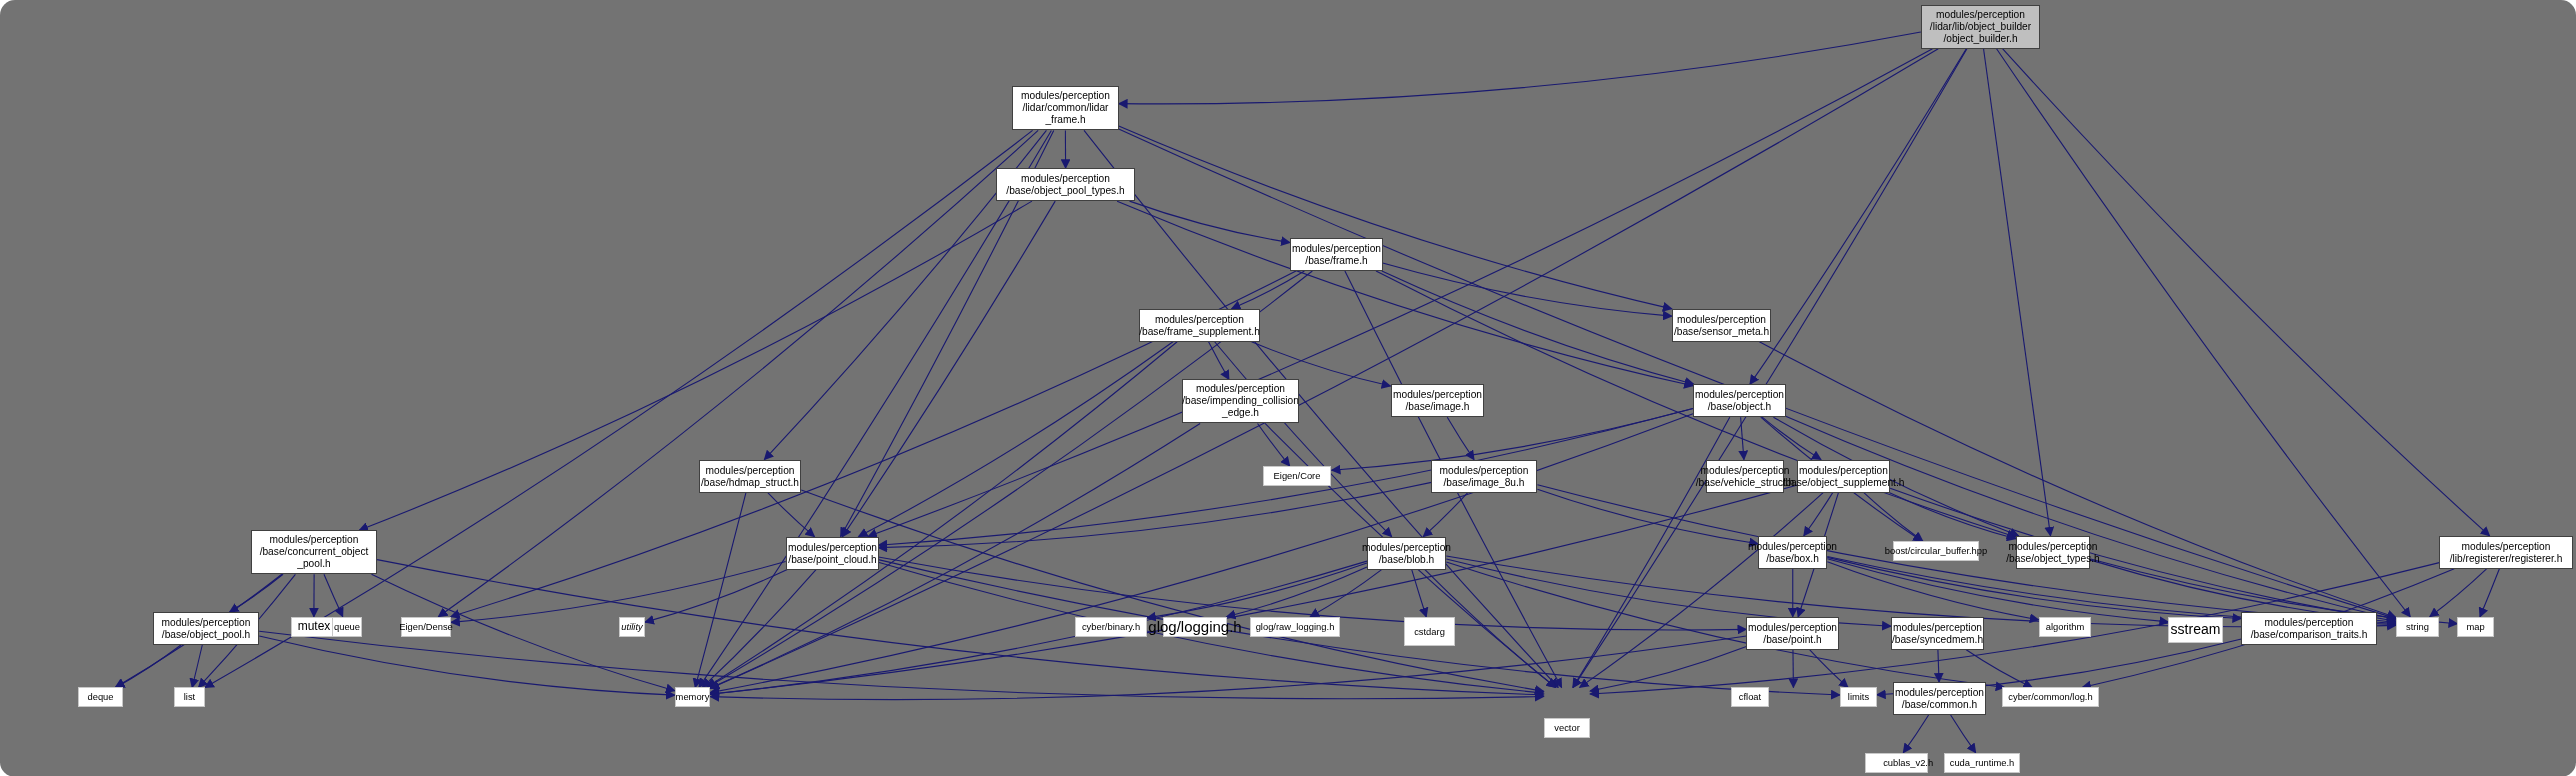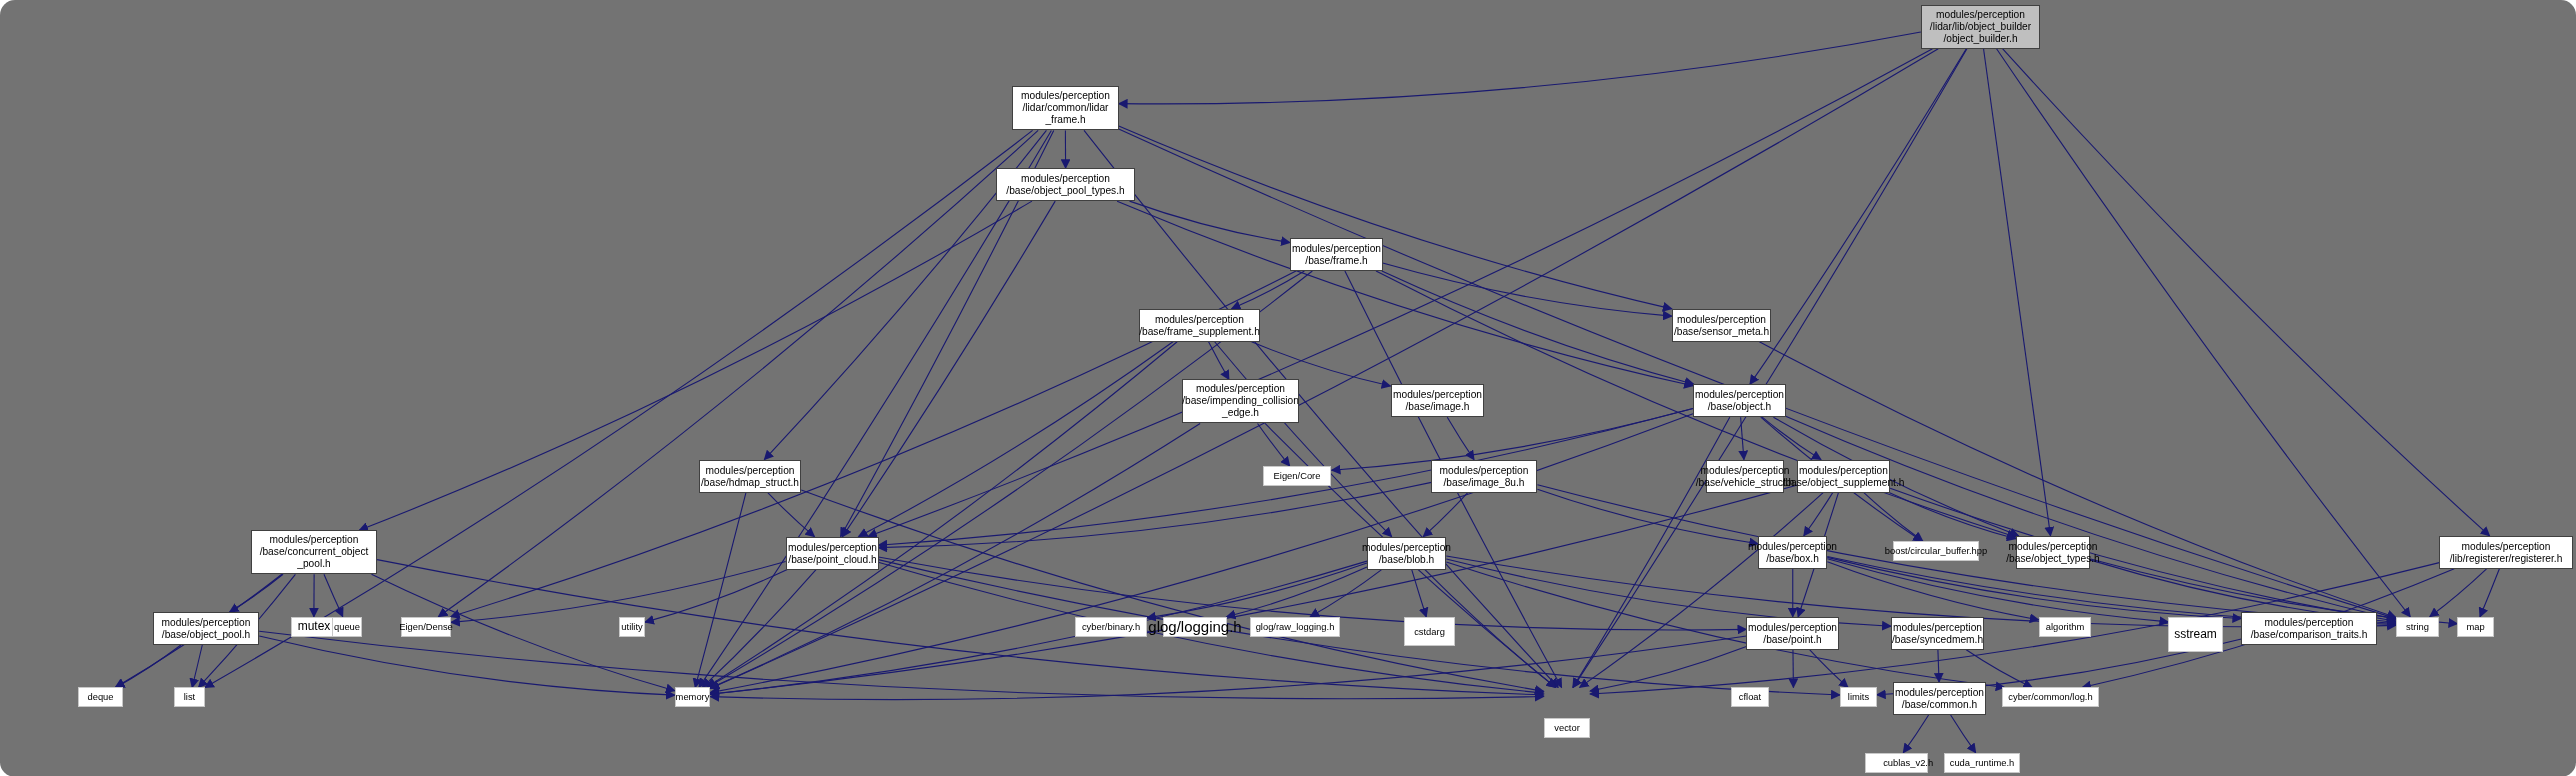--- a/index.html
+++ b/index.html
@@ -176,31 +176,31 @@
 /base/box.h</div>
     <div class="node internal" style="left: 2016px; top: 536px; width: 74px; height: 33px;">modules/perception
 /base/object_types.h</div>
     <div class="node internal" style="left: 2439px; top: 536px; width: 134px; height: 33px;">modules/perception
 /lib/registerer/registerer.h</div>
     <div class="node internal" style="left: 153px; top: 612px; width: 106px; height: 33px;">modules/perception
 /base/object_pool.h</div>
     <div class="node external" style="left: 291px; top: 617px; width: 46px; height: 20.4px; font-size: 12px;">mutex</div>
     <div class="node external" style="left: 332px; top: 617px; width: 30px; height: 20.4px; font-size: 9.4px;">queue</div>
     <div class="node external" style="left: 401px; top: 617px; width: 50px; height: 20.4px; font-size: 9.4px;">Eigen/Dense</div>
-    <div class="node external" style="left: 619px; top: 617px; width: 26px; height: 20.4px; font-size: 9.4px;">utility</div>
+    <div class="node external" style="left: 619px; top: 617px; width: 26px; height: 20.4px; font-size: 9.4px; font-style: italic;">utility</div>
     <div class="node external" style="left: 1075px; top: 617px; width: 72px; height: 20.4px; font-size: 9.4px;">cyber/binary.h</div>
     <div class="node external" style="left: 1163px; top: 617px; width: 64px; height: 20.4px; font-size: 15px;">glog/logging.h</div>
     <div class="node external" style="left: 1250px; top: 617px; width: 90px; height: 20.4px; font-size: 9.4px;">glog/raw_logging.h</div>
     <div class="node external" style="left: 1404px; top: 617px; width: 51px; height: 29px; font-size: 9.4px;">cstdarg</div>
     <div class="node internal" style="left: 1746px; top: 617px; width: 93px; height: 33px;">modules/perception
 /base/point.h</div>
     <div class="node internal" style="left: 1891px; top: 617px; width: 93px; height: 33px;">modules/perception
 /base/syncedmem.h</div>
     <div class="node external" style="left: 2039px; top: 617px; width: 52px; height: 20.4px; font-size: 9.4px;">algorithm</div>
-    <div class="node external" style="left: 2168px; top: 617px; width: 55px; height: 35px; font-size: 12px;">sstream</div>
+    <div class="node external" style="left: 2168px; top: 617px; width: 55px; height: 26px; font-size: 14px;">sstream</div>
     <div class="node internal" style="left: 2241px; top: 612px; width: 136px; height: 33px;">modules/perception
 /base/comparison_traits.h</div>
     <div class="node external" style="left: 2396px; top: 617px; width: 43px; height: 20.4px; font-size: 9.4px;">string</div>
     <div class="node external" style="left: 2457px; top: 617px; width: 37px; height: 20.4px; font-size: 9.4px;">map</div>
     <div class="node external" style="left: 78px; top: 687px; width: 45px; height: 20.4px; font-size: 9.4px;">deque</div>
     <div class="node external" style="left: 174px; top: 687px; width: 31px; height: 20.4px; font-size: 9.4px;">list</div>
     <div class="node external" style="left: 675px; top: 687px; width: 35px; height: 20.4px; font-size: 9.4px;">memory</div>
     <div class="node external" style="left: 1544px; top: 687px; width: 46px; height: 20.4px; font-size: 9.4px; margin-top: 31px;">vector</div>
     <div class="node external" style="left: 1731px; top: 687px; width: 38px; height: 20.4px; font-size: 9.4px;">cfloat</div>
     <div class="node external" style="left: 1840px; top: 687px; width: 37px; height: 20.4px; font-size: 9.4px;">limits</div>

